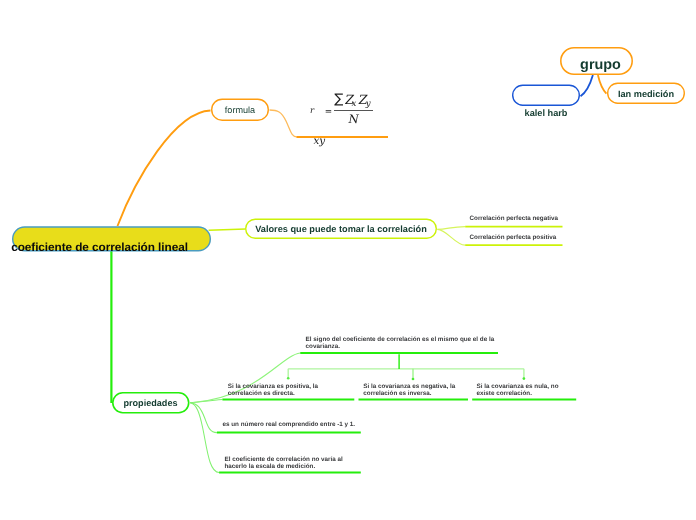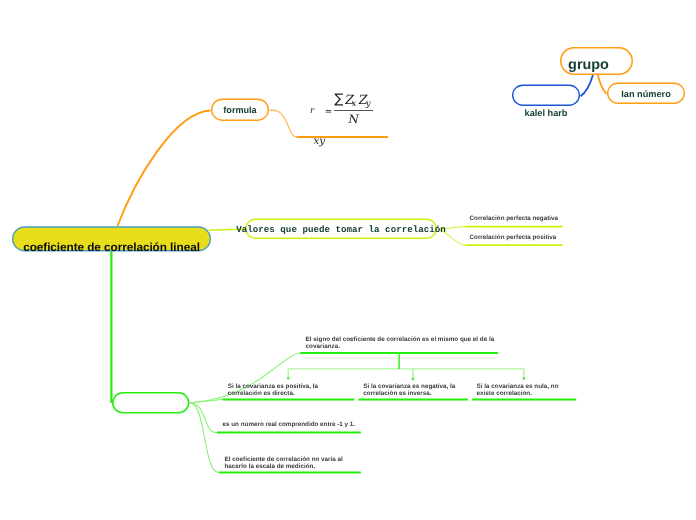--- a/index.html
+++ b/index.html
@@ -8,37 +8,37 @@
        font-family:"Liberation Sans",sans-serif;
        -webkit-font-smoothing:antialiased;
        text-rendering:geometricPrecision;}
   #stage{position:relative;width:696px;height:520px;background:#fff;}
   svg.layer{position:absolute;left:0;top:0;width:696px;height:520px;pointer-events:none;}
   .node{position:absolute;box-sizing:border-box;display:flex;align-items:center;
         justify-content:center;background:transparent;}
   .lbl{white-space:nowrap;line-height:1;display:block;}
 
   
-  #n-center{left:12px;top:226.3px;width:199px;height:40px;border-radius:13px;
+  #n-center{left:0;top:226.3px;width:199px;height:40px;border-radius:13px;
             background:transparent;border:0;}
   #n-center .lbl{font-size:11.8px;font-weight:bold;color:#0B0B0B;position:relative;top:1.3px;letter-spacing:-0.07px;}
 
   #n-formula{left:211px;top:98.5px;width:58px;height:22.5px;border-radius:12px;
              border:0;}
-  #n-formula .lbl{font-size:9.1px;font-weight:bold;color:#143C30;position:relative;top:1.2px;}
+  #n-formula .lbl{font-size:9.1px;font-weight:normal;color:#143C30;position:relative;top:1.2px;}
 
   #n-valores{left:245px;top:218.5px;width:192px;height:20.5px;border-radius:11px;
-             border:0;font-family:Liberation Mono, monospace;}
+             border:0;}
   #n-valores .lbl{font-size:9.2px;font-weight:bold;color:#143C30;position:relative;top:0.6px;}
 
   #n-prop{left:112px;top:392px;width:77px;height:21.5px;border-radius:11px;
           border:0;}
   #n-prop .lbl{font-size:9.1px;font-weight:bold;color:#143C30;position:relative;top:1.2px;}
 
-  #n-grupo{left:552px;top:47px;width:73px;height:36px;border-radius:14px;
+  #n-grupo{left:564px;top:47px;width:73px;height:36px;border-radius:14px;
            border:0;}
   #n-grupo .lbl{font-size:14.4px;font-weight:bold;color:#143C30;position:relative;top:0.6px;}
 
   #n-kalel{left:512px;top:84.5px;width:68px;height:21.5px;border-radius:11px;
            border:0;}
   #n-kalel .lbl{font-size:9.2px;font-weight:bold;color:#143C30;position:relative;top:18px;}
 
   #n-ian{left:607px;top:82.5px;width:78px;height:21.5px;border-radius:11px;
          border:0;}
   #n-ian .lbl{font-size:9.2px;font-weight:bold;color:#143C30;position:relative;top:1.2px;}
@@ -123,28 +123,31 @@
 
   <div class="node" id="n-center">
     <span class="lbl">coeficiente de correlación lineal</span>
   </div>
   <div class="node" id="n-formula">
     <span class="lbl">formula</span>
   </div>
   <div class="node" id="n-valores">
     <span class="lbl">Valores que puede tomar la correlación</span>
   </div>
+  <div class="node" id="n-prop">
+    <span class="lbl">propiedades</span>
+  </div>
   <div class="node" id="n-grupo">
     <span class="lbl">grupo</span>
   </div>
   <div class="node" id="n-kalel">
     <span class="lbl">kalel harb</span>
   </div>
   <div class="node" id="n-ian">
-    <span class="lbl">Ian número</span>
+    <span class="lbl">Ian medición</span>
   </div>
 
   <div class="leaf" style="left:469.5px;top:215.5px;">Correlación perfecta negativa</div>
   <div class="leaf" style="left:469.5px;top:234.5px;">Correlación perfecta positiva</div>
 
   <div class="leaf" style="left:305.6px;top:337.3px;width:210px;">El signo del coeficiente de correlación es el mismo que el de la
 covarianza.</div>
   <div class="leaf" style="left:227.8px;top:384.4px;width:110px;">Si la covarianza es positiva, la
 correlación es directa.</div>
   <div class="leaf" style="left:363.3px;top:384.4px;width:110px;">Si la covarianza es negativa, la

